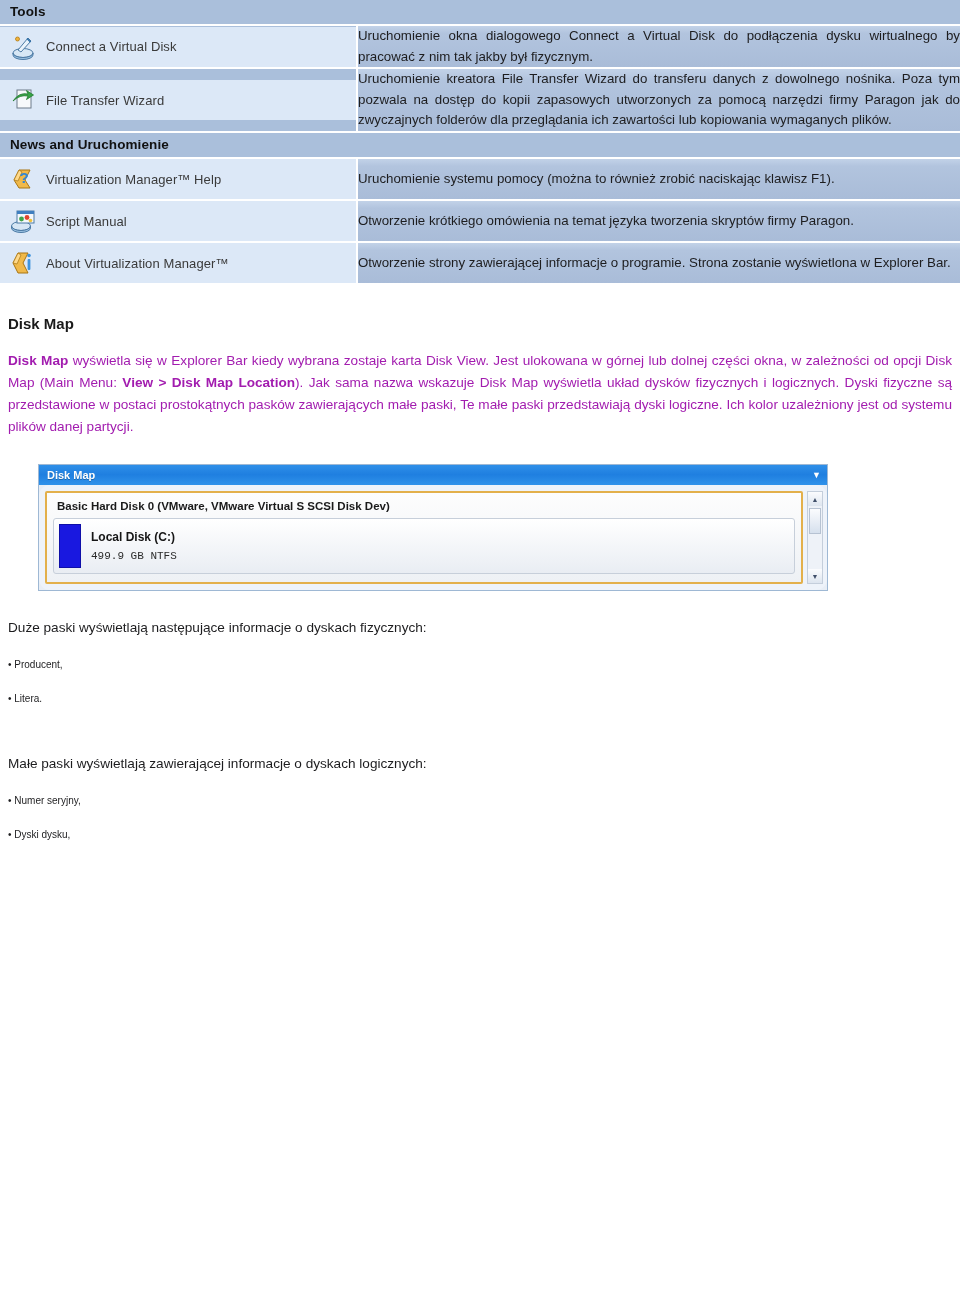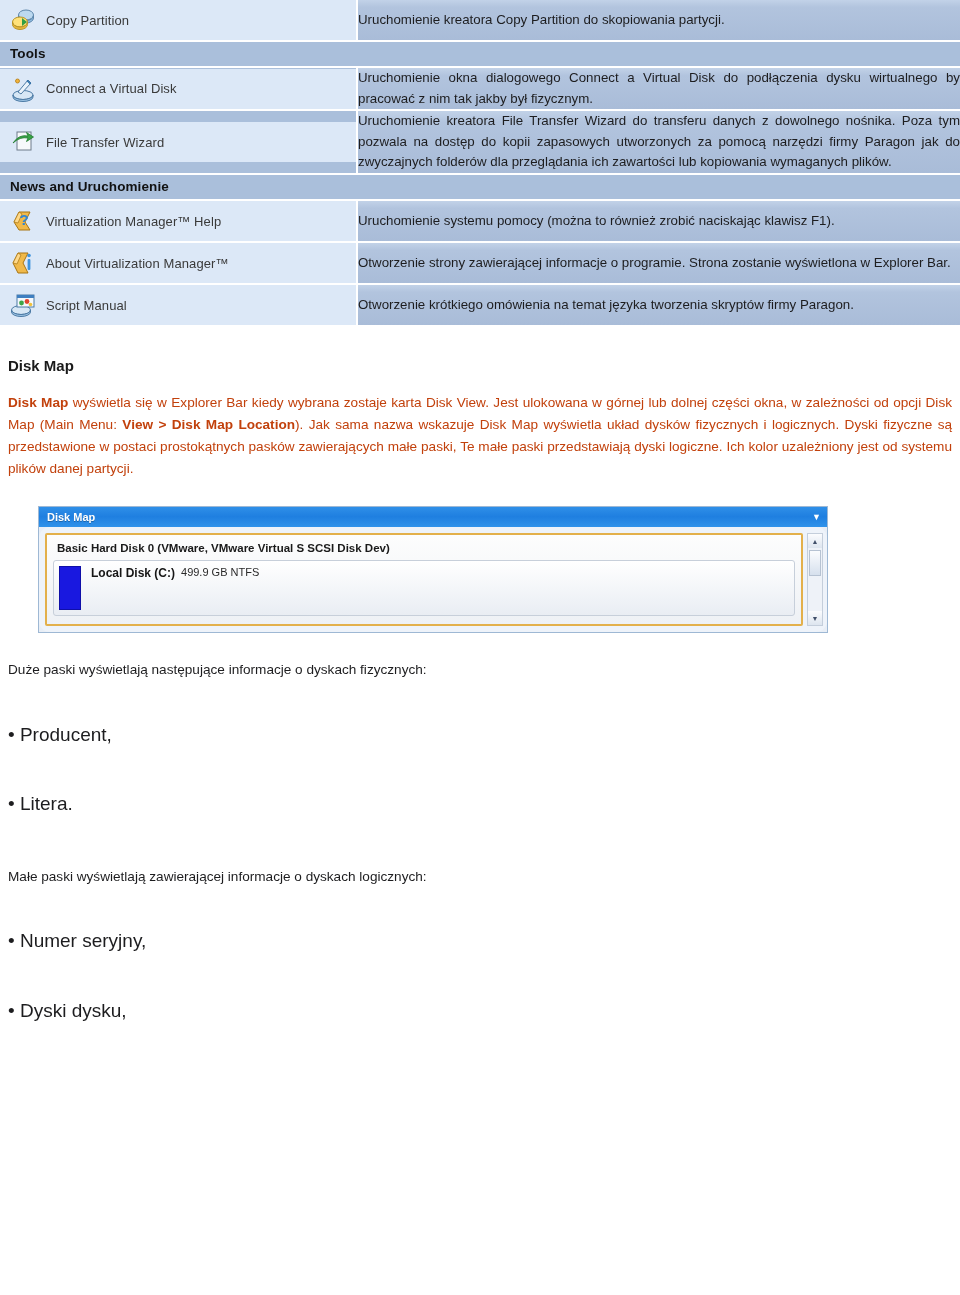--- a/index.html
+++ b/index.html
@@ -75,37 +75,37 @@
   
   .h2 {
     font-size: 15px;
     font-weight: bold;
     color: #1a1a1a;
     margin: 30px 0 0 8px;
   }
   .para {
     font-size: 13.6px;
     line-height: 1.62;
-    color: #c2410c;
+    color: #a21caf;
     margin: 18px 8px 0 8px;
     text-align: justify;
     text-justify: inter-word;
   }
   .para b { font-weight: bold; }
   .lead {
     font-size: 13.6px;
     line-height: 1.6;
     color: #1d1d1f;
     margin: 26px 8px 0 8px;
   }
   .bullet {
-    font-size: 19px;
+    font-size: 10px;
     line-height: 1.6;
     color: #1d1d1f;
-    margin: 39px 8px 0 8px;
+    margin: 18px 8px 0 8px;
   }
 
   
   .diskmap-shot {
     margin: 26px 0 0 38px;
     width: 790px;
     border: 1px solid #9eb8d4;
     background: #e8eef6;
     padding: 0;
   }
@@ -147,23 +147,23 @@
     padding: 5px;
     min-height: 56px;
   }
   .dm-swatch {
     width: 22px;
     background: #1918e0;
     border: 1px solid #0f0fa8;
     flex: 0 0 22px;
     margin-right: 10px;
   }
-  .dm-vol-text { display: flex; flex-direction: row; justify-content: center; gap: 6px; }
+  .dm-vol-text { display: flex; flex-direction: column; justify-content: center; gap: 6px; }
   .dm-vol-name { font-size: 12px; font-weight: bold; color: #161616; }
-  .dm-vol-size { font-size: 11px; color: #2a2a2a; }
+  .dm-vol-size { font-size: 11px; color: #2a2a2a; font-family: Liberation Mono, monospace; }
   .dm-scroll {
     flex: 0 0 16px;
     margin-left: 4px;
     display: flex;
     flex-direction: column;
     background: #eef2f8;
     border: 1px solid #c4cedb;
   }
   .dm-arrow {
     height: 14px; display:flex; align-items:center; justify-content:center;
@@ -181,35 +181,20 @@
 </head>
 <body>
 
 <table class="feat-table">
   <colgroup>
       <col class="col-left">
       <col class="col-right">
     </colgroup>
   <tbody>
 
-  <tr>
-    <td class="cell-left">
-      <div class="pill">
-        <svg class="ico" viewBox="0 0 26 26">
-          <ellipse cx="16" cy="8" rx="7.5" ry="5" fill="#bcd9f0" stroke="#5d86ab" stroke-width="1"></ellipse>
-          <path d="M8.5 8.5 A7.5 5 0 0 0 23.5 8.5 L23.5 11 A7.5 5 0 0 1 8.5 11 Z" fill="#8cb8dd" stroke="#5d86ab" stroke-width="1"></path>
-          <ellipse cx="10" cy="15" rx="7.5" ry="5" fill="#ffe27a" stroke="#b79327" stroke-width="1"></ellipse>
-          <path d="M2.5 15 A7.5 5 0 0 0 17.5 15 L17.5 17.5 A7.5 5 0 0 1 2.5 17.5 Z" fill="#e9b93c" stroke="#b79327" stroke-width="1"></path>
-          <path d="M12 11 l5 4 -5 4 z" fill="#2f9e44"></path>
-        </svg>
-        <span class="pill-label">Copy Partition</span>
-      </div>
-    </td>
-    <td class="cell-right">Uruchomienie kreatora Copy Partition do skopiowania partycji.</td>
-  </tr>
 
   <tr class="section-row">
     <td colspan="2">Tools</td>
   </tr>
 
   <tr>
     <td class="cell-left">
       <div class="pill">
         <svg class="ico" viewBox="0 0 26 26">
           <ellipse cx="13" cy="19" rx="10" ry="4.5" fill="#d7e7f5" stroke="#4d7ba5" stroke-width="1"></ellipse>
@@ -246,53 +231,53 @@
       <div class="pill">
         <svg class="ico" viewBox="0 0 26 26">
           <path d="M4 14 L9 4 L20 4 L15 14 L20 22 L9 22 Z" fill="#f0b94a" stroke="#a87513" stroke-width="1"></path>
           <path d="M4 14 L9 4 L12 6 L8 15 Z" fill="#ffd98a" stroke="#a87513" stroke-width=".7"></path>
           <text x="14" y="17" font-family="Liberation Sans, sans-serif" font-size="15" font-weight="bold" fill="#2f86d6" text-anchor="middle">?</text>
         </svg>
         <span class="pill-label">Virtualization Manager™ Help</span>
       </div>
     </td>
     <td class="cell-right">Uruchomienie systemu pomocy (można to również zrobić naciskając klawisz F1).</td>
-  </tr>
-
-  <tr>
-    <td class="cell-left">
-      <div class="pill">
-        <svg class="ico" viewBox="0 0 26 26">
-          <path d="M3 13 L8 3 L18 3 L13 13 L18 23 L8 23 Z" fill="#f0b94a" stroke="#a87513" stroke-width="1"></path>
-          <path d="M3 13 L8 3 L11 5 L7 14 Z" fill="#ffd98a" stroke="#a87513" stroke-width=".7"></path>
-          <circle cx="19" cy="5.5" r="1.8" fill="#3f94dd"></circle>
-          <rect x="17.6" y="9" width="2.8" height="11" rx="1" fill="#3f94dd"></rect>
-        </svg>
-        <span class="pill-label">About Virtualization Manager™</span>
-      </div>
-    </td>
-    <td class="cell-right">Otworzenie strony zawierającej informacje o programie. Strona zostanie wyświetlona w Explorer Bar.</td>
   </tr>
 
   <tr>
     <td class="cell-left">
       <div class="pill">
         <svg class="ico" viewBox="0 0 26 26">
           <ellipse cx="11" cy="18" rx="9.5" ry="4.5" fill="#d7e7f5" stroke="#4d7ba5" stroke-width="1"></ellipse>
           <path d="M1.5 18 A9.5 4.5 0 0 0 20.5 18 L20.5 20 A9.5 4.5 0 0 1 1.5 20 Z" fill="#9cc3e3" stroke="#4d7ba5" stroke-width="1"></path>
           <rect x="7" y="3" width="17" height="12" fill="#f4f8fc" stroke="#4d7ba5" stroke-width="1"></rect>
           <rect x="7" y="3" width="17" height="3" fill="#3f7fc0"></rect>
           <circle cx="11.5" cy="11" r="2.4" fill="#3ea548"></circle>
           <circle cx="17" cy="9.5" r="2.4" fill="#e0452f"></circle>
           <circle cx="20.5" cy="12.5" r="1.8" fill="#f0c23c"></circle>
         </svg>
         <span class="pill-label">Script Manual</span>
       </div>
     </td>
     <td class="cell-right">Otworzenie krótkiego omówienia na temat języka tworzenia skryptów firmy Paragon.</td>
+  </tr>
+
+  <tr>
+    <td class="cell-left">
+      <div class="pill">
+        <svg class="ico" viewBox="0 0 26 26">
+          <path d="M3 13 L8 3 L18 3 L13 13 L18 23 L8 23 Z" fill="#f0b94a" stroke="#a87513" stroke-width="1"></path>
+          <path d="M3 13 L8 3 L11 5 L7 14 Z" fill="#ffd98a" stroke="#a87513" stroke-width=".7"></path>
+          <circle cx="19" cy="5.5" r="1.8" fill="#3f94dd"></circle>
+          <rect x="17.6" y="9" width="2.8" height="11" rx="1" fill="#3f94dd"></rect>
+        </svg>
+        <span class="pill-label">About Virtualization Manager™</span>
+      </div>
+    </td>
+    <td class="cell-right">Otworzenie strony zawierającej informacje o programie. Strona zostanie wyświetlona w Explorer Bar.</td>
   </tr>
 
   </tbody>
 </table>
 
 <div class="h2">Disk Map</div>
 
 <p class="para"><b>Disk Map</b><span> wyświetla się w  Explorer Bar kiedy wybrana zostaje karta Disk View. Jest ulokowana w górnej lub dolnej części okna, w zależności od opcji  Disk Map (Main Menu: </span><b>View &gt; Disk Map Location</b><span>). Jak sama nazwa wskazuje Disk Map wyświetla układ dysków fizycznych i logicznych. Dyski fizyczne są przedstawione w postaci prostokątnych pasków zawierających małe paski, Te małe paski przedstawiają dyski logiczne. Ich kolor uzależniony jest od systemu plików danej partycji.</span></p>
 
 <div class="diskmap-shot">

